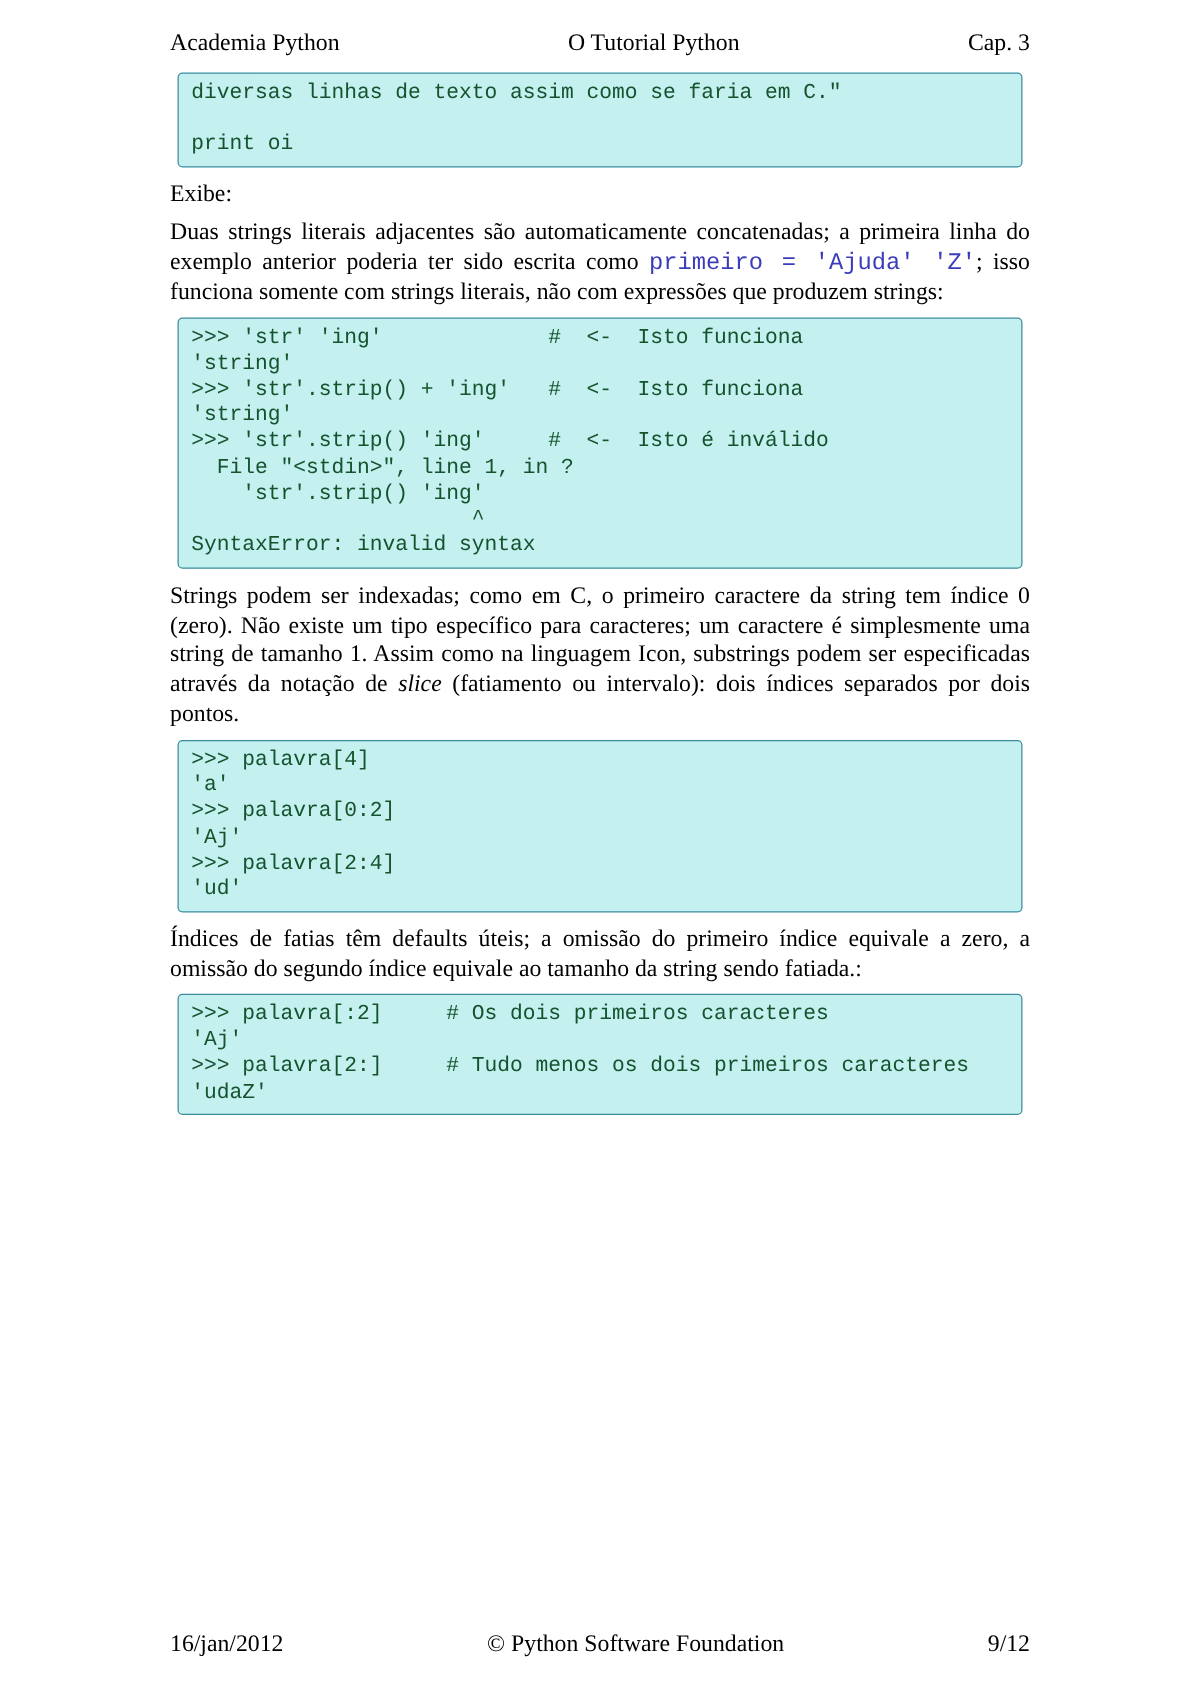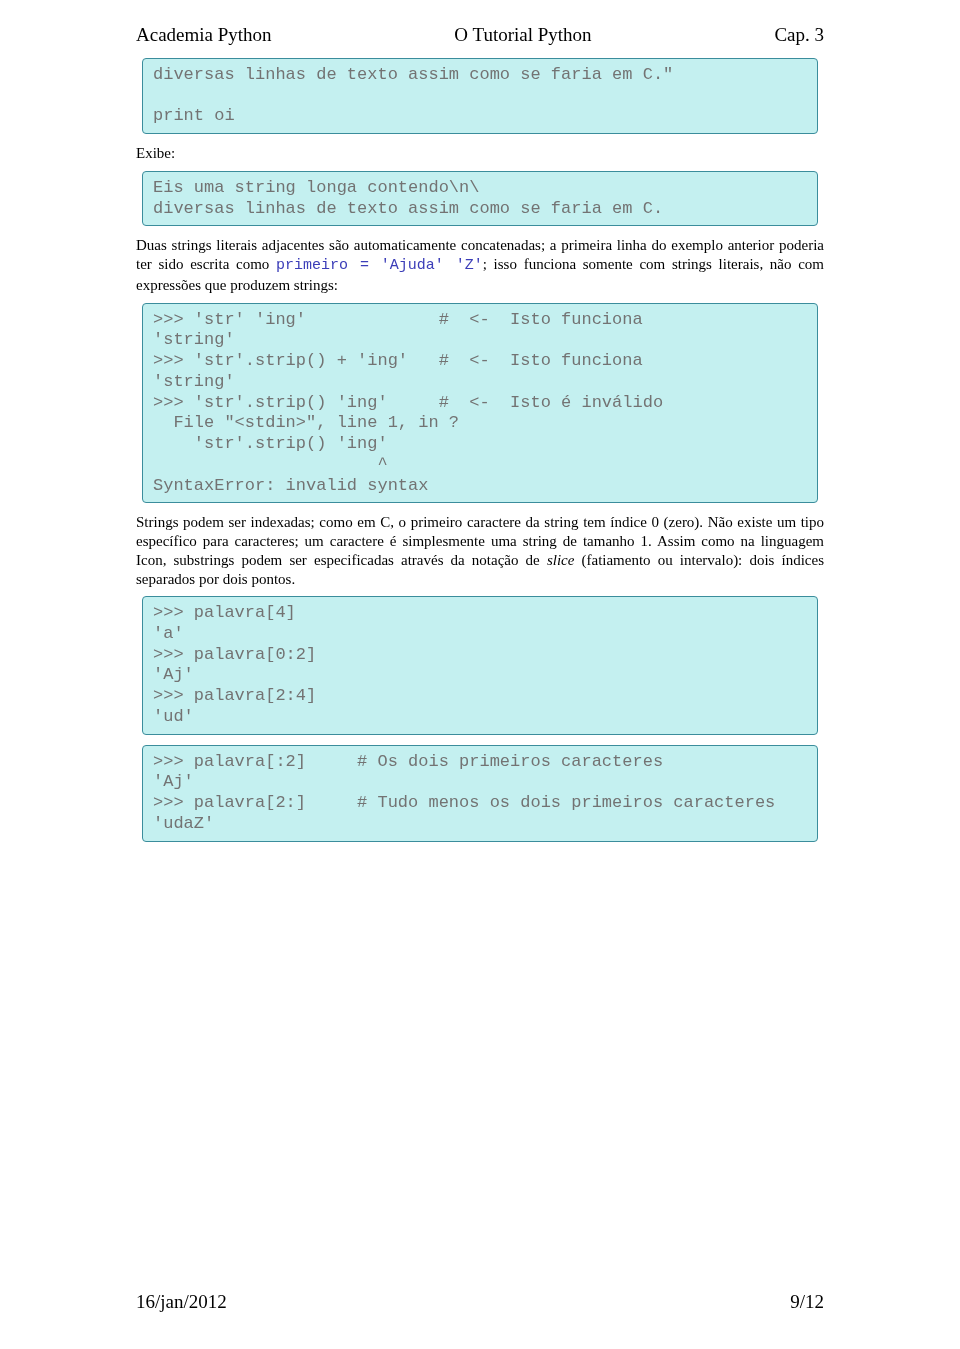--- a/index.html
+++ b/index.html
@@ -27,35 +27,35 @@
     font-family: "Courier New", Courier, monospace;
     font-size: 17px;
     line-height: 1.22;
     background: #C4F0F0;
     border: 1px solid #3B8D9C;
     border-radius: 4px;
     padding: 6px 10px;
     margin: 8px 6px 10px 6px;
     white-space: pre;
     overflow: hidden;
-    color: #737373;
+    color: #14532d;
   }
   .bodytext {
-    font-size: 15px;
+    font-size: 19px;
     line-height: 1.25;
     text-align: justify;
     margin: 6px 0 6px 0;
   }
   .mono-inline {
     font-family: "Courier New", Courier, monospace;
     color:#3B3DB8;
   }
   .footer-row {
     position: absolute;
-    bottom: 36px;
+    bottom: 22px;
     left: 68px;
     right: 68px;
     display: flex;
     justify-content: space-between;
     font-size: 19px;
   }
   .italic { font-style: italic; }
 </style>
 </head>
 <body>
@@ -67,22 +67,20 @@
     <span>O Tutorial Python</span>
     <span>Cap. 3</span>
   </div>
 
   <div class="codeblock">diversas linhas de texto assim como se faria em C."
 
 print oi</div>
 
   <p class="bodytext">Exibe:</p>
 
-  <div class="codeblock">Eis uma string longa contendo\n\
-diversas linhas de texto assim como se faria em C.</div>
 
 
 
   <p class="bodytext">
     <span>Duas strings literais adjacentes são automaticamente concatenadas; a primeira linha do exemplo anterior poderia ter sido escrita como </span><span class="mono-inline">primeiro = 'Ajuda' 'Z'</span><span>; isso funciona somente com strings literais, não com expressões que produzem strings:</span>
   </p>
 
   <div class="codeblock">&gt;&gt;&gt; 'str' 'ing'             #  &lt;-  Isto funciona
 'string'
 &gt;&gt;&gt; 'str'.strip() + 'ing'   #  &lt;-  Isto funciona
@@ -97,25 +95,27 @@
     <span>Strings podem ser indexadas; como em C, o primeiro caractere da string tem índice 0 (zero). Não existe um tipo específico para caracteres; um caractere é simplesmente uma string de tamanho 1. Assim como na linguagem Icon, substrings podem ser especificadas através da notação de </span><span class="italic">slice</span><span> (fatiamento ou intervalo): dois índices separados por dois pontos.</span>
   </p>
 
   <div class="codeblock">&gt;&gt;&gt; palavra[4]
 'a'
 &gt;&gt;&gt; palavra[0:2]
 'Aj'
 &gt;&gt;&gt; palavra[2:4]
 'ud'</div>
 
+  <p class="bodytext">Índices de fatias têm defaults úteis; a omissão do primeiro índice equivale a zero, a omissão do segundo índice equivale ao tamanho da string sendo fatiada.:</p>
 
   <div class="codeblock">&gt;&gt;&gt; palavra[:2]     # Os dois primeiros caracteres
 'Aj'
 &gt;&gt;&gt; palavra[2:]     # Tudo menos os dois primeiros caracteres
 'udaZ'</div>
 
 
   <div class="footer-row">
     <span>16/jan/2012</span>
+    <span>© Python Software Foundation</span>
     <span>9/12</span>
   </div>
 
 </div>
 
 </body></html>

